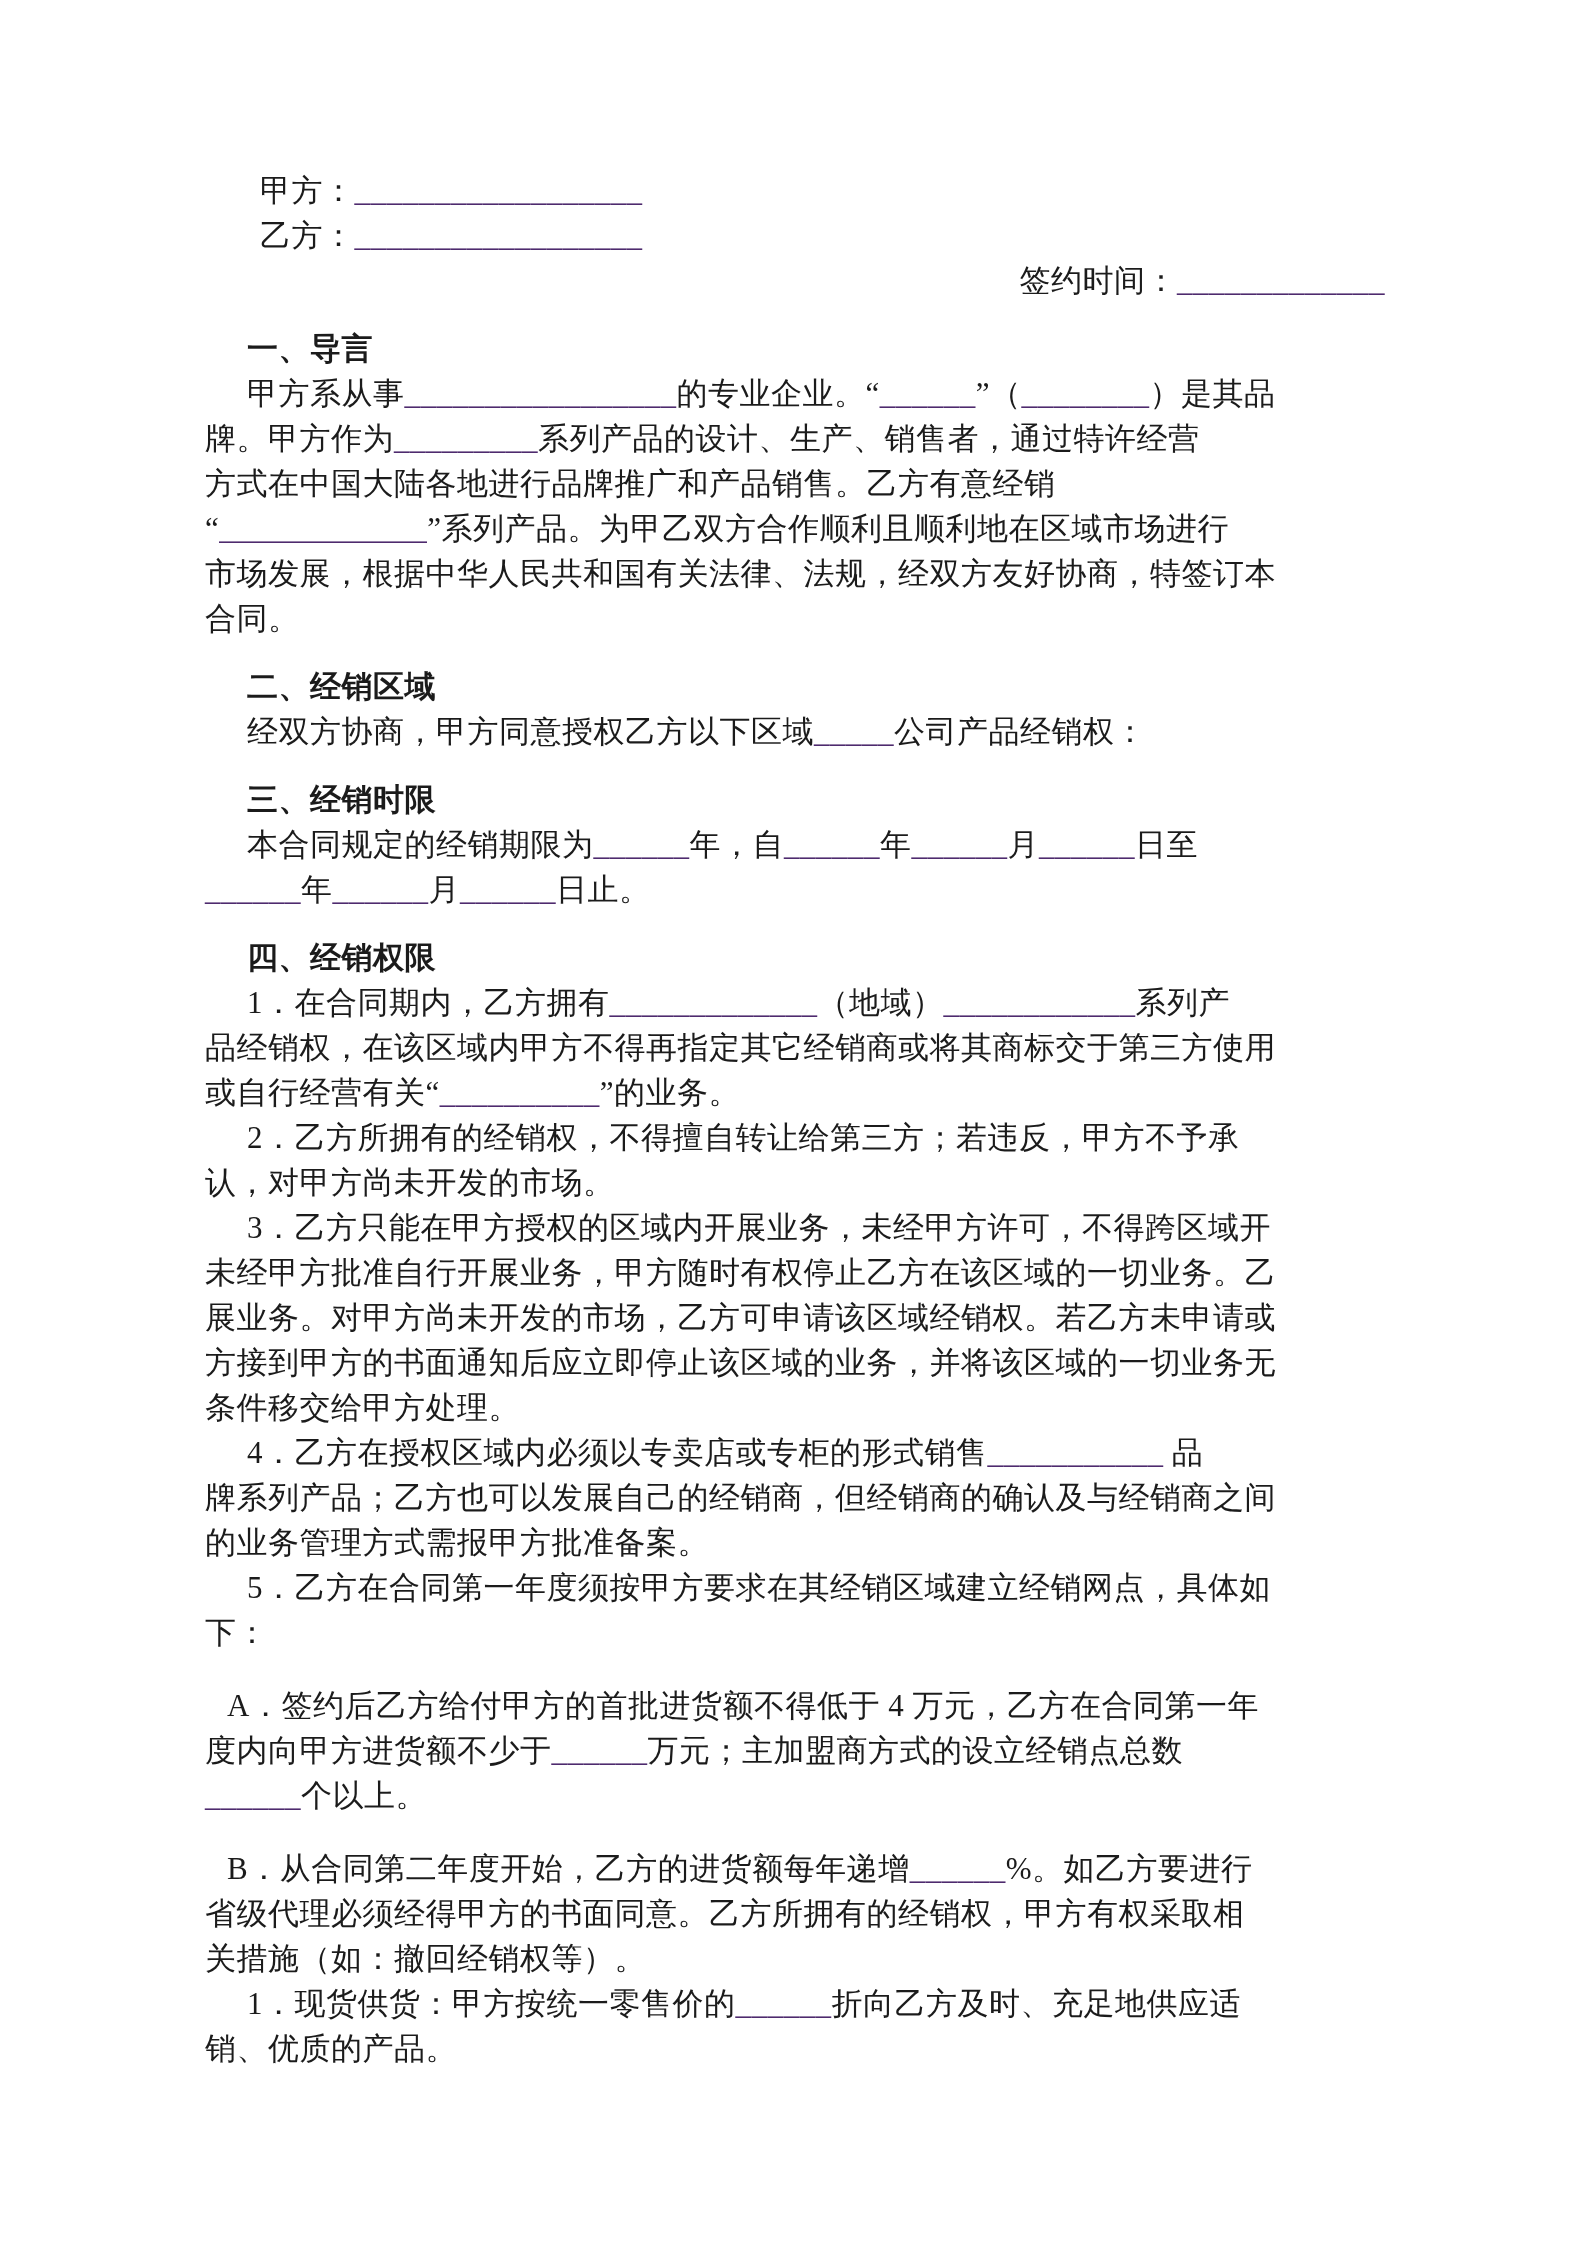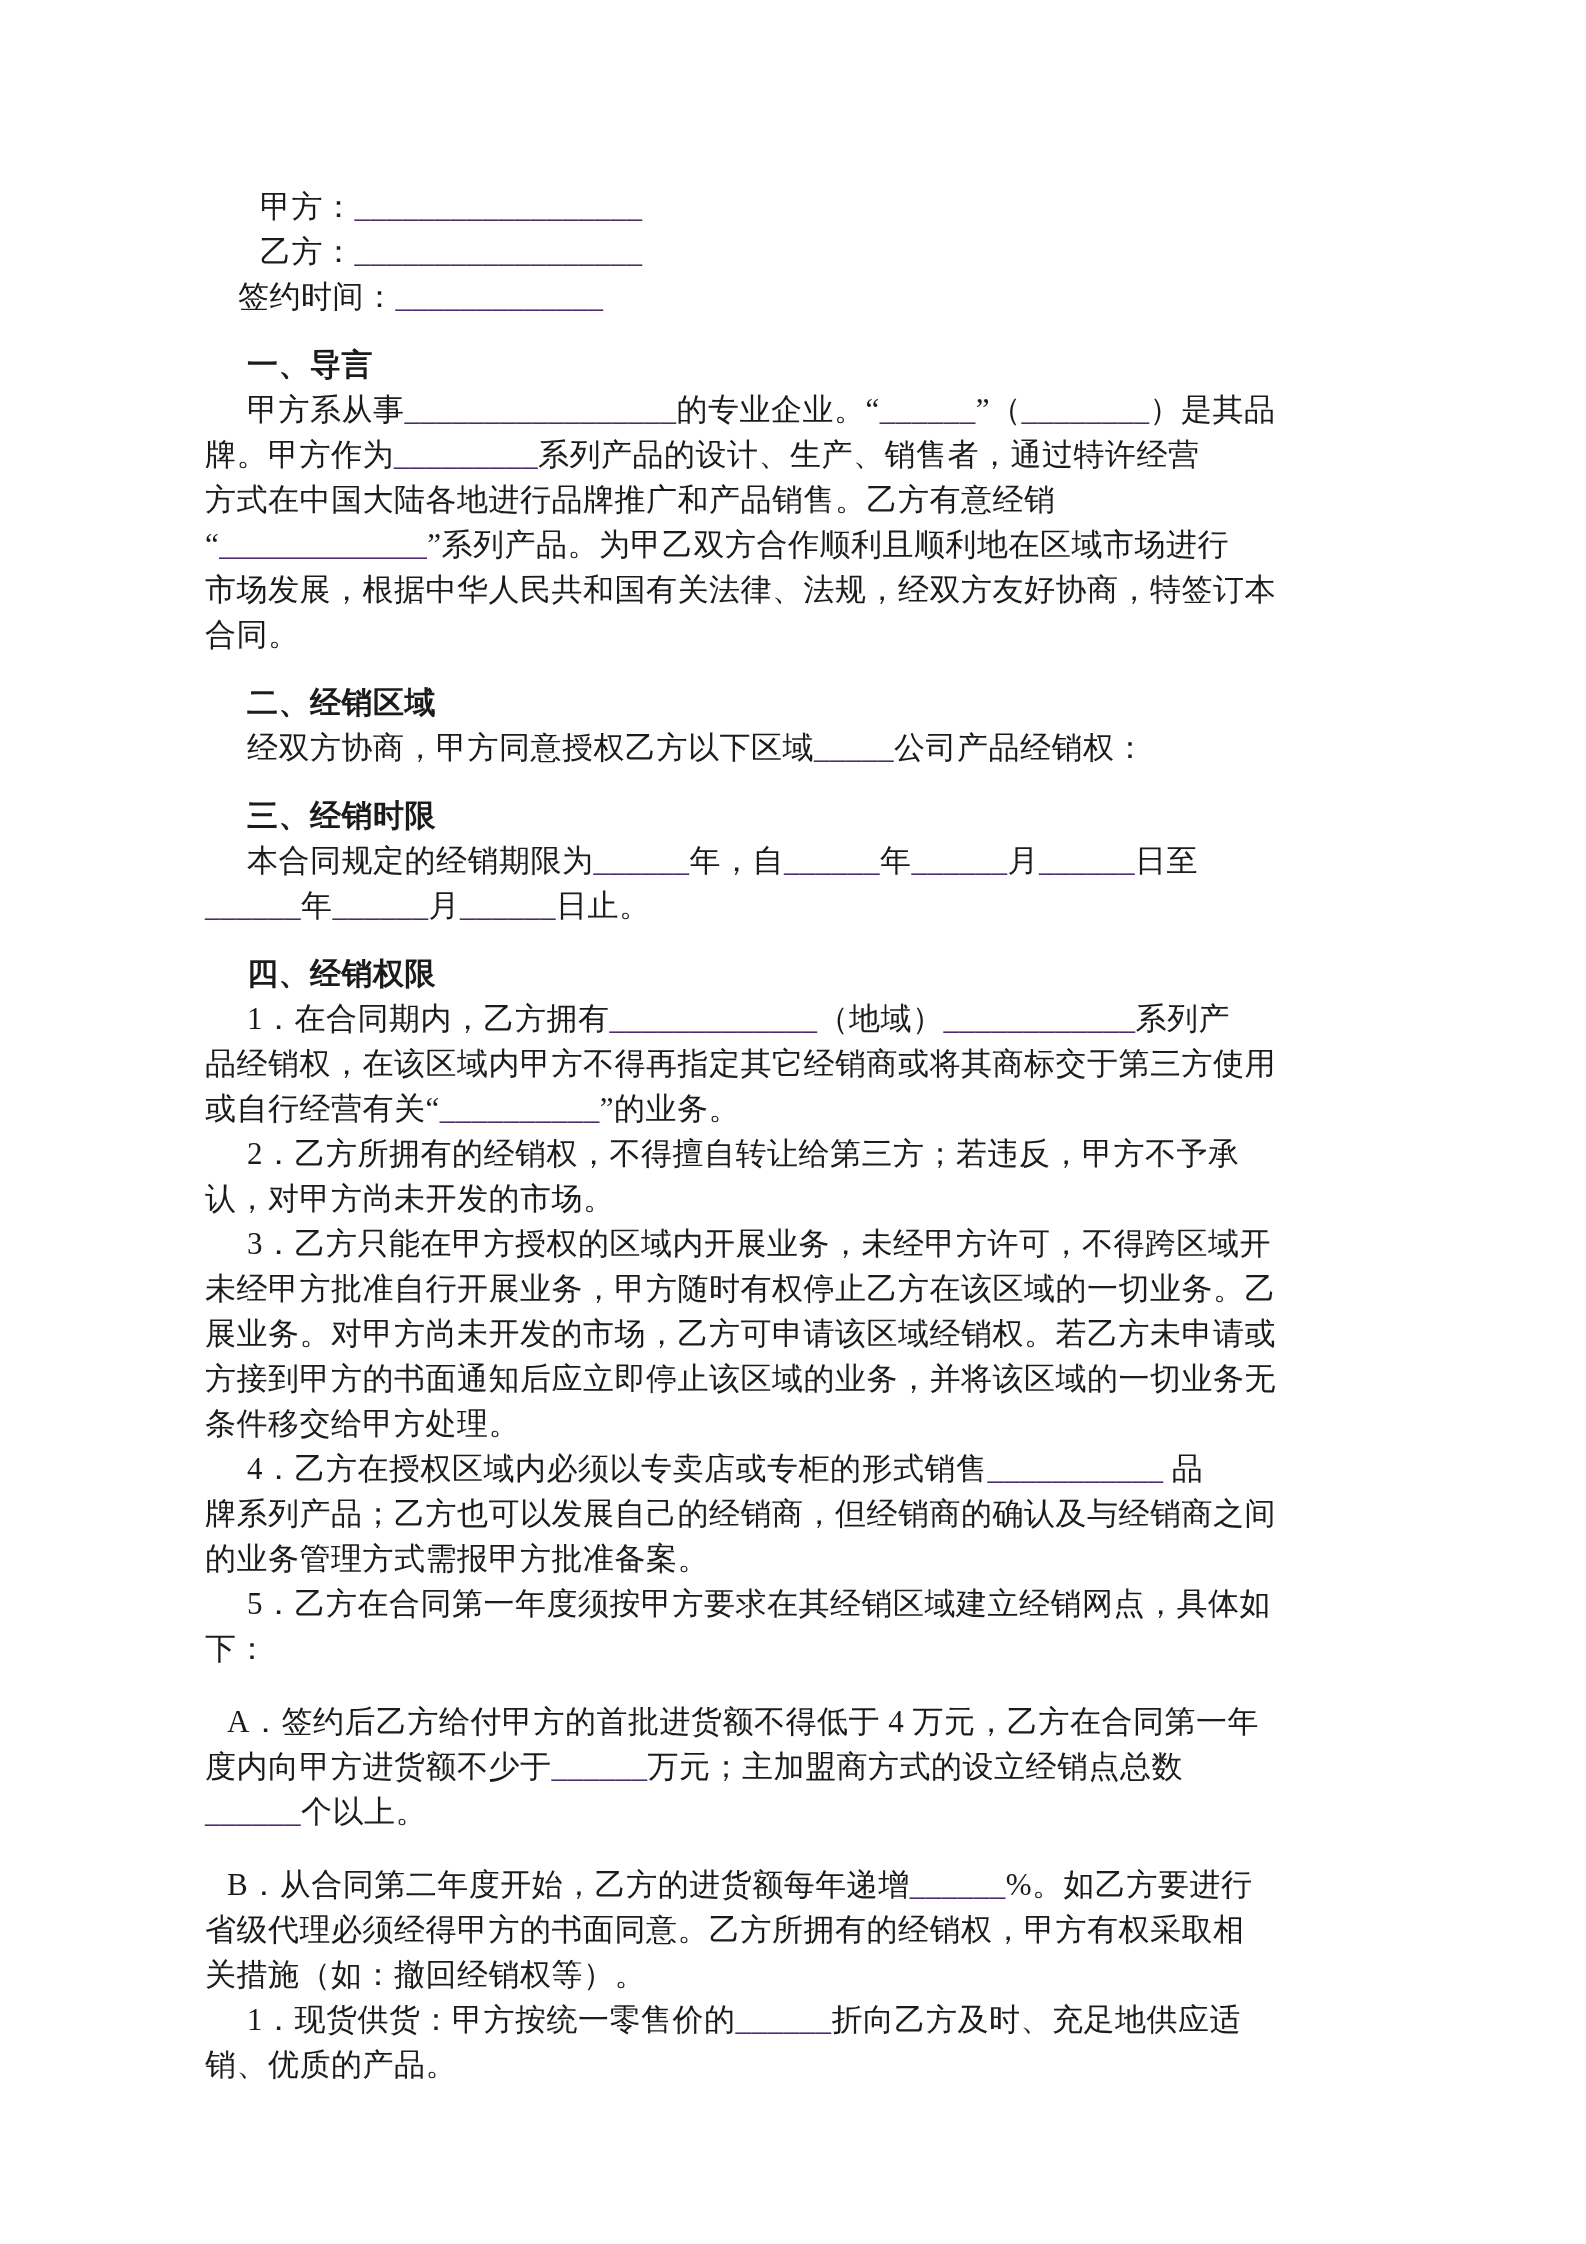--- a/index.html
+++ b/index.html
@@ -10,36 +10,36 @@
   .page {
     position: relative;
     width: 1586px;
     height: 2244px;
     background: #ffffff;
     overflow: hidden;
   }
   .contract {
     position: absolute;
     left: 205px;
-    top: 184px;
+    top: 168px;
     width: 1180px;
     font-family: "Liberation Serif", "DejaVu Serif", serif;
     font-size: 31px;
     line-height: 45px;
     color: #1b1b1b;
     letter-spacing: 0.5px;
   }
   .line {
     white-space: pre;
     height: 45px;
   }
   .line.gap { margin-top: 23px; font-weight: bold; }
   .ind-head  { padding-left: 55px; }
   .ind-first { padding-left: 42px; }
-  .ind-sign  { padding-left: 33px; }
+  .ind-sign  { padding-left: 33px; text-align: right; }
   .ind-sub   { padding-left: 22px; margin-top: 28px; }
   .blank {
     color: #4e2a6e;
     font-weight: normal;
   }
 </style>
 </head>
 <body>
 
 <div class="page">

